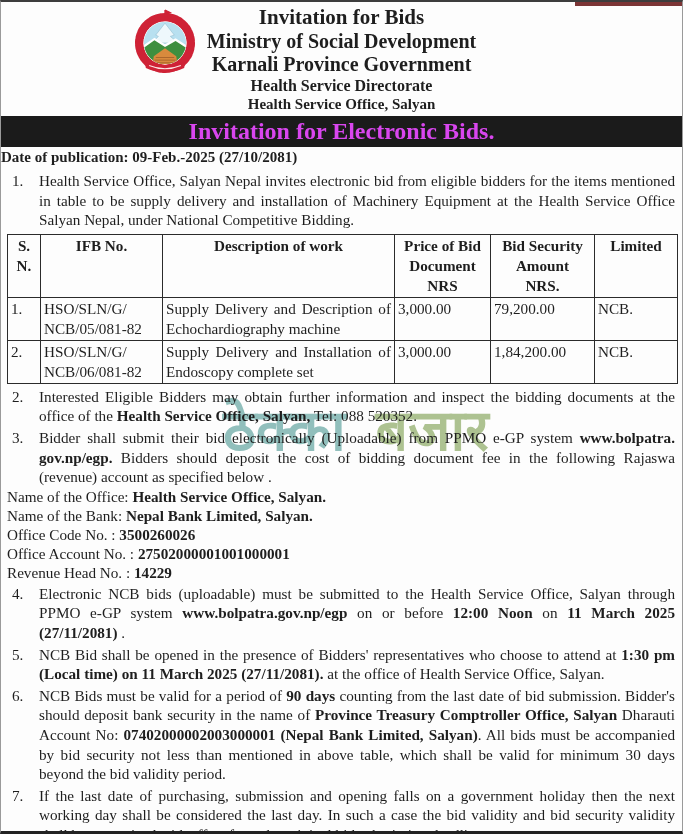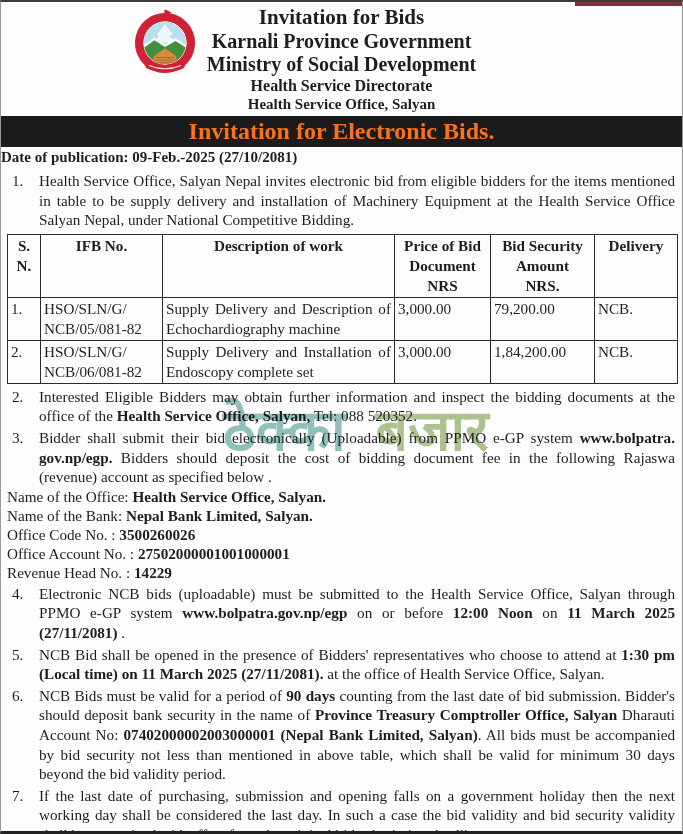--- a/index.html
+++ b/index.html
@@ -28,21 +28,21 @@
   
   .header { position:relative; text-align:center; padding-top:2px; }
   .emblem { position:absolute; left:131px; top:4px; width:66px; height:70px; }
   .h1 { font-size:21px; line-height:26px; font-weight:bold; }
   .h2 { font-size:20px; line-height:23px; font-weight:bold; }
   .h3 { font-size:16px; line-height:19px; font-weight:bold; }
   .h4 { font-size:15px; line-height:18px; font-weight:bold; }
   
   .banner {
     margin-top:3px;
-    background:#1b1b1b; color:#f97316;
+    background:#1b1b1b; color:#d946ef;
     height:31px; line-height:31px;
     text-align:center;
     font-size:24px; font-weight:bold;
   }
   .pubdate {
     font-weight:bold;
     font-size:15px; line-height:19px;
     padding:1px 0 1px 0;
   }
   
@@ -115,22 +115,22 @@
         <polygon points="33,76 50,64 67,76 69,89 31,89" fill="#d98a3d"></polygon>
         <path d="M36,78 h28 M34,82 h32 M33,86 h34" stroke="#a8632a" stroke-width="1.4" fill="none"></path>
       </g>
 
       <path d="M50,6 v14 M50,6 l8,4 -8,3 M50,13 l8,4 -8,3" stroke="#cf2236" stroke-width="2" fill="#cf2236"></path>
 
       <path d="M19,84 Q50,100 81,84 L79,94 Q50,107 21,94 Z" fill="#cf2236"></path>
       <path d="M26,90 Q50,100 74,90" stroke="#ffe6e6" stroke-width="1.6" fill="none"></path>
     </svg>
     <div class="h1">Invitation for Bids</div>
+    <div class="h2">Ministry of Social Development</div>
     <div class="h2">Karnali Province Government</div>
-    <div class="h2">Ministry of Social Development</div>
     <div class="h3">Health Service Directorate</div>
     <div class="h4">Health Service Office, Salyan</div>
   </div>
 
   <div class="banner">
     <span>Invitation for Electronic Bids.</span>
   </div>
   <div class="pubdate">Date of publication: 09-Feb.-2025 (27/10/2081)</div>
 
   <div class="content">
@@ -154,21 +154,21 @@
         <th class="pre">S.
 N.</th>
         <th>IFB No.</th>
         <th>Description of work</th>
         <th class="pre">Price of Bid
 Document
 NRS</th>
         <th class="pre">Bid Security
 Amount
 NRS.</th>
-        <th>Delivery</th>
+        <th>Limited</th>
       </tr>
       <tr>
         <td class="sn">1.</td>
         <td class="c pre">HSO/SLN/G/
 NCB/05/081-82</td>
         <td class="j">Supply Delivery and Description of Echochardiography machine</td>
         <td class="c">3,000.00</td>
         <td class="c">79,200.00</td>
         <td class="c">NCB.</td>
       </tr>

